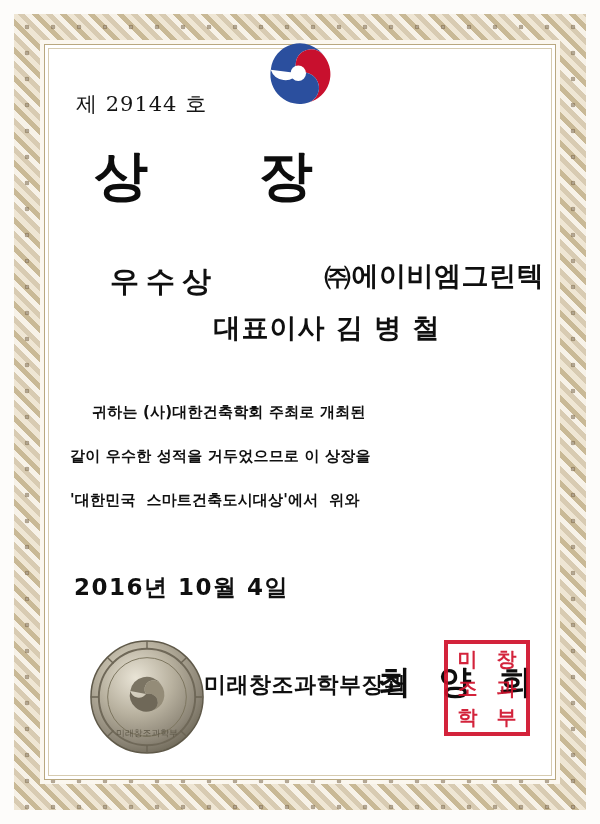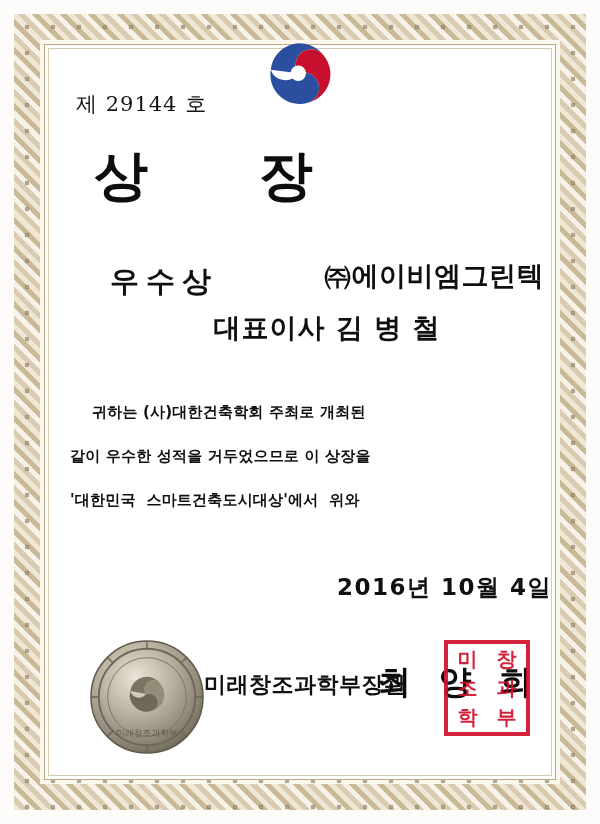--- a/index.html
+++ b/index.html
@@ -171,26 +171,26 @@
     letter-spacing: 0.2px;
   }
   .body-line { white-space: pre; }
   .body-line.indent { text-indent: 22px; }
 
   .date {
     position: absolute;
     left: 0;
     right: 0;
     top: 524px;
-    text-align: right;
+    text-align: left;
     font-size: 23px;
     font-weight: 700;
     letter-spacing: 1.5px;
     color: #101010;
-    padding-left: 36px;
+    padding-left: 26px;
   }
 
   .signature-row {
     position: absolute;
     left: 0;
     right: 0;
     top: 590px;
     height: 110px;
   }
   .issuer {

